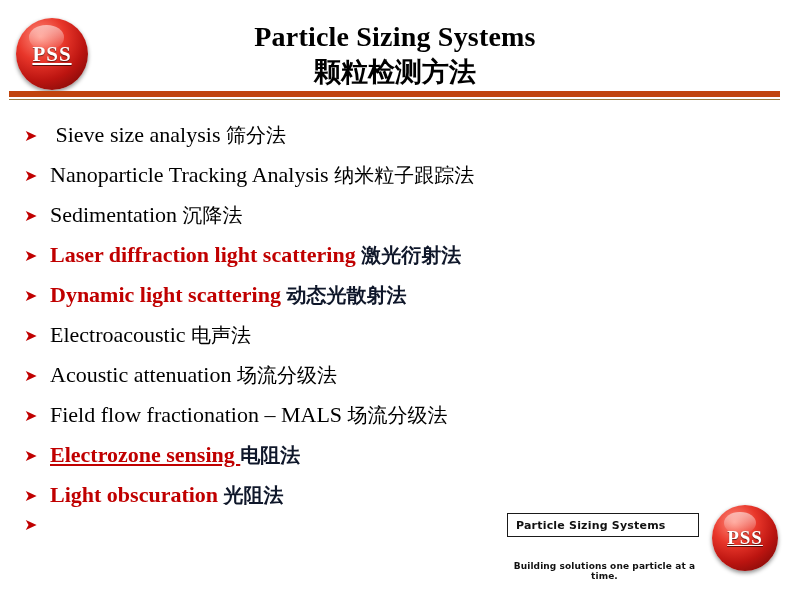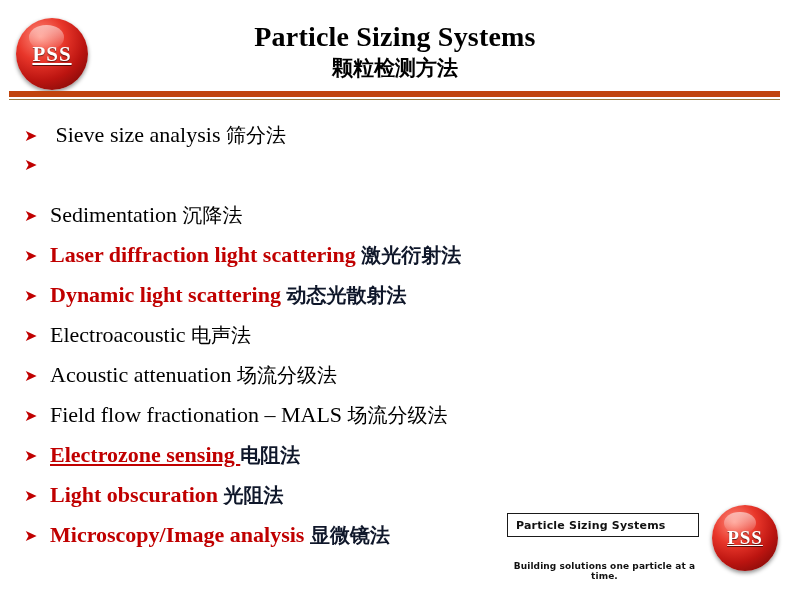--- a/index.html
+++ b/index.html
@@ -31,21 +31,21 @@
     font-family: "Liberation Serif", serif;
     font-weight: bold;
     font-size: 28px;
     color: #000000;
     line-height: 1.1;
     letter-spacing: 0.2px;
   }
   .title-cn {
     font-family: "DejaVu Sans", sans-serif;
     font-weight: bold;
-    font-size: 21px;
+    font-size: 27px;
     color: #000000;
     line-height: 1.25;
     margin-top: 2px;
   }
 
   
   .logo-ball {
     position: absolute;
     border-radius: 50%;
     background:
@@ -214,20 +214,21 @@
   <div class="rule-thin"></div>
 </div>
 
 <div class="list">
     <div class="list-item">
       <span class="bullet">➤</span>
       <span class="item-text"><span class="en"> Sieve size analysis </span><span class="cn">筛分法</span></span>
     </div>
     <div class="list-item">
       <span class="bullet">➤</span>
+      <span class="item-text"><span class="en">Nanoparticle Tracking Analysis </span><span class="cn">纳米粒子跟踪法</span></span>
     </div>
     <div class="list-item">
       <span class="bullet">➤</span>
       <span class="item-text"><span class="en">Sedimentation </span><span class="cn">沉降法</span></span>
     </div>
     <div class="list-item red">
       <span class="bullet">➤</span>
       <span class="item-text"><span class="en">Laser diffraction light scattering </span><span class="cn">激光衍射法</span></span>
     </div>
     <div class="list-item red">
@@ -249,21 +250,20 @@
     <div class="list-item red underline">
       <span class="bullet">➤</span>
       <span class="item-text"><span class="en">Electrozone sensing </span><span class="cn">电阻法</span></span>
     </div>
     <div class="list-item red">
       <span class="bullet">➤</span>
       <span class="item-text"><span class="en">Light obscuration </span><span class="cn">光阻法</span></span>
     </div>
     <div class="list-item red">
       <span class="bullet">➤</span>
-      <span class="item-text"><span class="en">Microscopy/Image analysis </span><span class="cn">显微镜法</span></span>
     </div>
   </div>
 
 <div class="footer">
   <div class="footer-bar">
     <span>Particle Sizing Systems</span>
   </div>
   <div class="footer-tagline">Building solutions one particle at a time.</div>
   <div class="logo-ball logo-bottom">
     <div class="gloss"></div>

